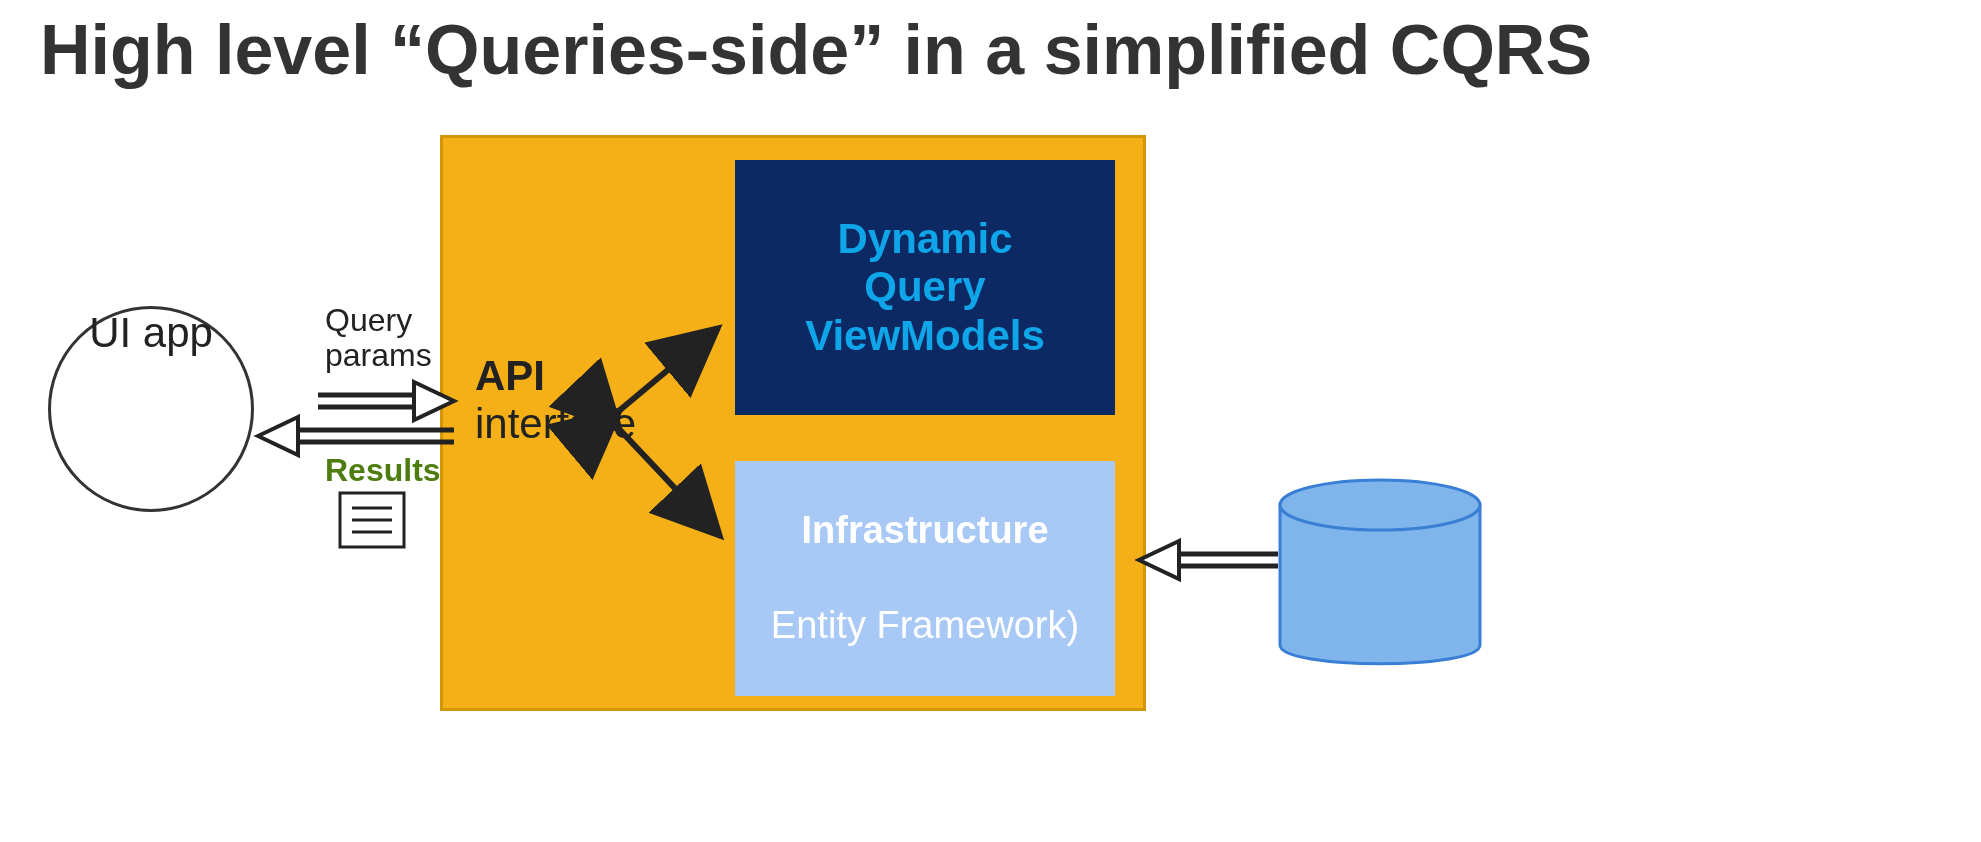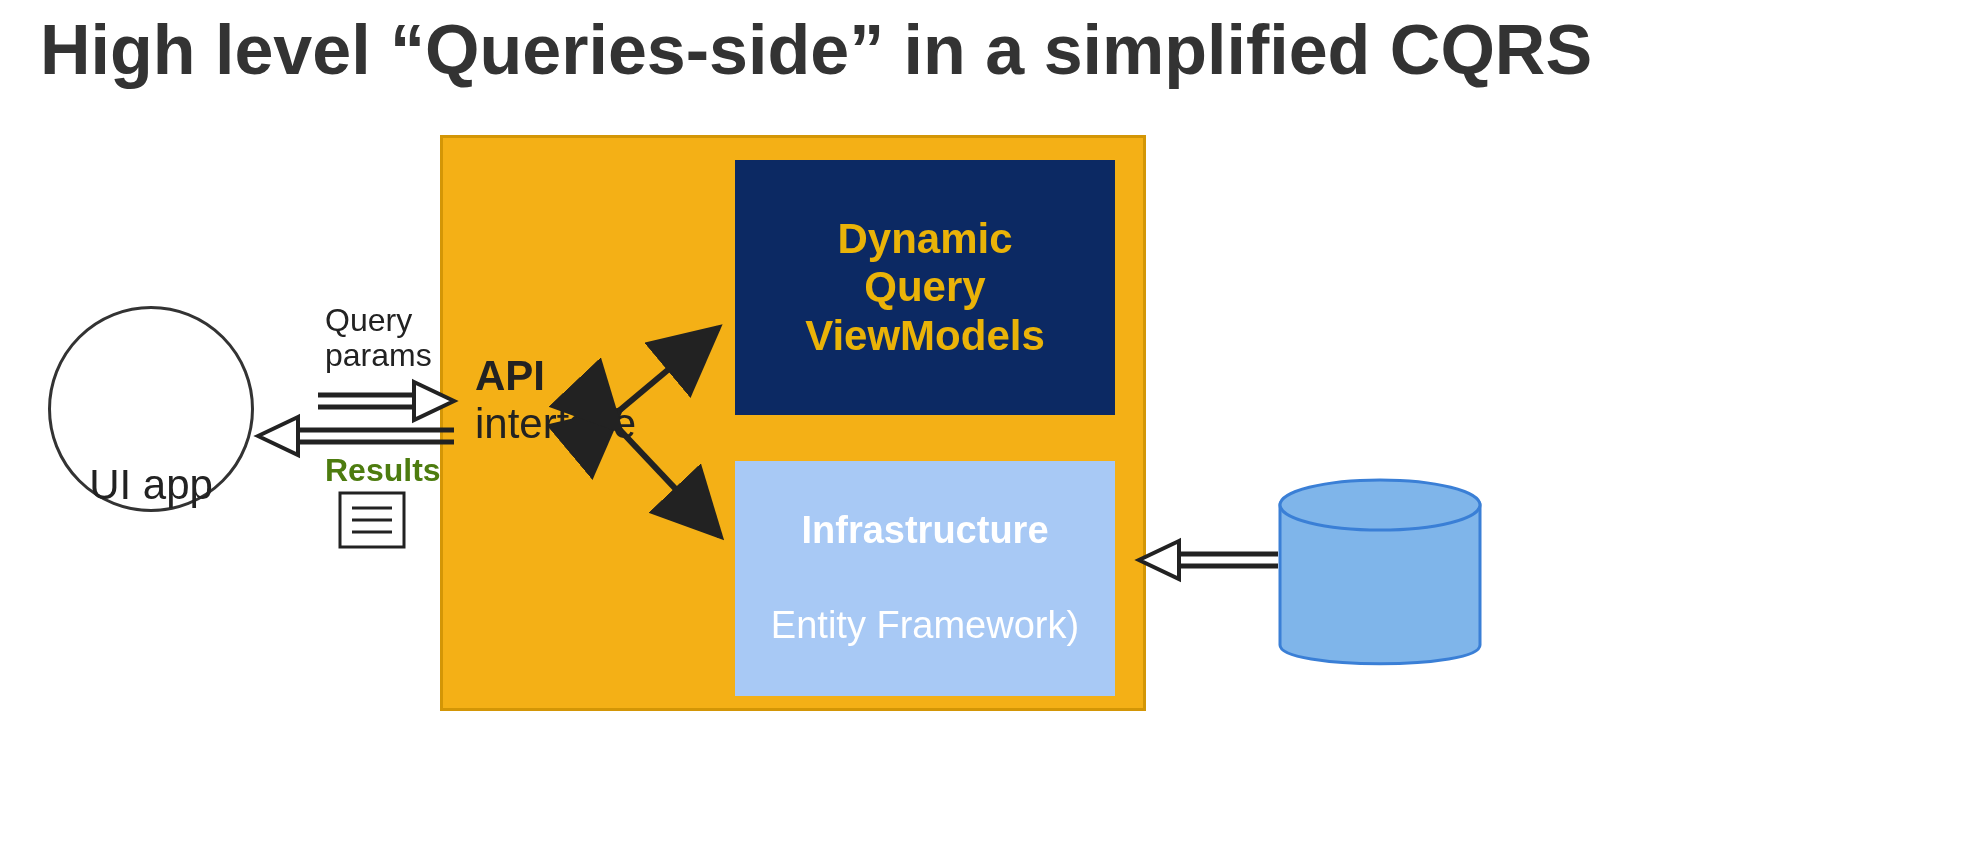--- a/index.html
+++ b/index.html
@@ -45,21 +45,21 @@
   }
   .api-label .bold { font-weight: 700; }
   
   .vm-box {
     position: absolute;
     left: 735px;
     top: 160px;
     width: 380px;
     height: 255px;
     background: #0c2963;
-    color: #eab308;
+    color: #0ea5e9;
     font-size: 42px;
     font-weight: 700;
     display: flex;
     align-items: center;
     justify-content: center;
     text-align: center;
     line-height: 1.15;
   }
   
   .infra-box {
@@ -84,21 +84,21 @@
   .ui-circle {
     position: absolute;
     left: 48px;
     top: 306px;
     width: 200px;
     height: 200px;
     border: 3px solid #333;
     border-radius: 50%;
     background: #fff;
     display: flex;
-    align-items: flex-end;
+    align-items: flex-start;
     justify-content: center;
     font-size: 42px;
     font-weight: 400;
     color: #222;
   }
   
   .qp-label {
     position: absolute;
     left: 325px;
     top: 303px;

